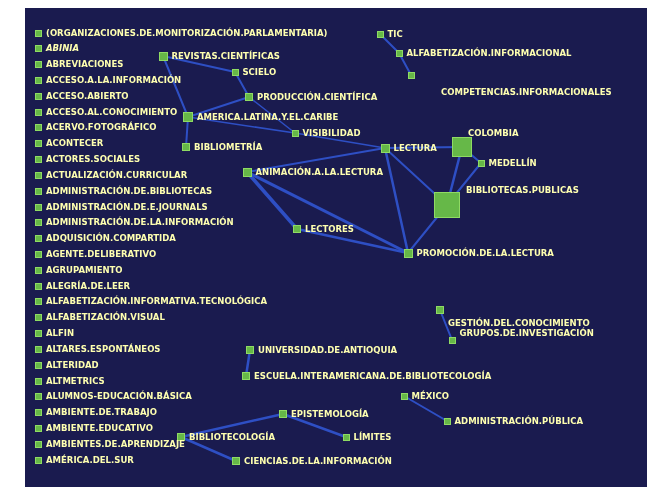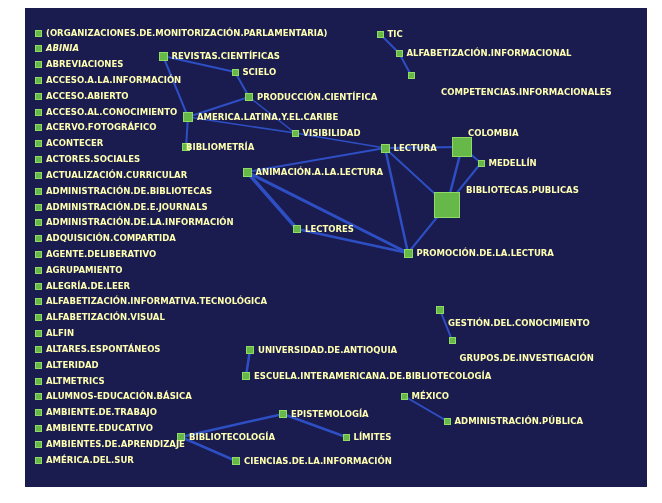--- a/index.html
+++ b/index.html
@@ -80,39 +80,39 @@
     <div class="node-label" style="left: 146.5px; top: 42.5px;">REVISTAS.CIENTÍFICAS</div>
     <div class="node-square" style="left: 206.5px; top: 60.5px; width: 7px; height: 7px;"></div>
     <div class="node-label" style="left: 217.5px; top: 58.5px;">SCIELO</div>
     <div class="node-square" style="left: 220px; top: 85px; width: 8px; height: 8px;"></div>
     <div class="node-label" style="left: 232px; top: 83.5px;">PRODUCCIÓN.CIENTÍFICA</div>
     <div class="node-square" style="left: 158px; top: 104px; width: 10px; height: 10px;"></div>
     <div class="node-label" style="left: 172px; top: 103.5px;">AMERICA.LATINA.Y.EL.CARIBE</div>
     <div class="node-square" style="left: 266.5px; top: 121.5px; width: 7px; height: 7px;"></div>
     <div class="node-label" style="left: 277.5px; top: 119.5px;">VISIBILIDAD</div>
     <div class="node-square" style="left: 157px; top: 135px; width: 8px; height: 8px;"></div>
-    <div class="node-label" style="left: 161px; top: 133.5px;">BIBLIOMETRÍA</div>
+    <div class="node-label" style="left: 169px; top: 133.5px;">BIBLIOMETRÍA</div>
     <div class="node-square" style="left: 355.5px; top: 135.5px; width: 9px; height: 9px;"></div>
     <div class="node-label" style="left: 368.5px; top: 134.5px;">LECTURA</div>
     <div class="node-square" style="left: 427px; top: 129px; width: 20px; height: 20px;"></div>
     <div class="node-label" style="left: 443px; top: 120px;">COLOMBIA</div>
     <div class="node-square" style="left: 452.5px; top: 151.5px; width: 7px; height: 7px;"></div>
     <div class="node-label" style="left: 463.5px; top: 149.5px;">MEDELLÍN</div>
     <div class="node-square" style="left: 409px; top: 184px; width: 26px; height: 26px;"></div>
     <div class="node-label" style="left: 441px; top: 177px;">BIBLIOTECAS.PUBLICAS</div>
     <div class="node-square" style="left: 217.5px; top: 159.5px; width: 9px; height: 9px;"></div>
     <div class="node-label" style="left: 230.5px; top: 158.5px; text-align: right;">ANIMACIÓN.A.LA.LECTURA</div>
     <div class="node-square" style="left: 268px; top: 217px; width: 8px; height: 8px;"></div>
     <div class="node-label" style="left: 280px; top: 215.5px;">LECTORES</div>
     <div class="node-square" style="left: 378.5px; top: 240.5px; width: 9px; height: 9px;"></div>
     <div class="node-label" style="left: 391.5px; top: 239.5px;">PROMOCIÓN.DE.LA.LECTURA</div>
     <div class="node-square" style="left: 411px; top: 298px; width: 8px; height: 8px;"></div>
     <div class="node-label" style="left: 423px; top: 296.5px; margin-top: 13px;">GESTIÓN.DEL.CONOCIMIENTO</div>
     <div class="node-square" style="left: 423.5px; top: 328.5px; width: 7px; height: 7px;"></div>
-    <div class="node-label" style="left: 434.5px; top: 345px; text-align: center;">GRUPOS.DE.INVESTIGACIÓN</div>
+    <div class="node-label" style="left: 434.5px; top: 320px; text-align: center;">GRUPOS.DE.INVESTIGACIÓN</div>
     <div class="node-square" style="left: 221px; top: 338px; width: 8px; height: 8px;"></div>
     <div class="node-label" style="left: 233px; top: 336.5px;">UNIVERSIDAD.DE.ANTIOQUIA</div>
     <div class="node-square" style="left: 217px; top: 364px; width: 8px; height: 8px;"></div>
     <div class="node-label" style="left: 229px; top: 362.5px;">ESCUELA.INTERAMERICANA.DE.BIBLIOTECOLOGÍA</div>
     <div class="node-square" style="left: 375.5px; top: 384.5px; width: 7px; height: 7px;"></div>
     <div class="node-label" style="left: 386.5px; top: 382.5px;">MÉXICO</div>
     <div class="node-square" style="left: 418.5px; top: 409.5px; width: 7px; height: 7px;"></div>
     <div class="node-label" style="left: 429.5px; top: 407.5px;">ADMINISTRACIÓN.PÚBLICA</div>
     <div class="node-square" style="left: 254px; top: 402px; width: 8px; height: 8px;"></div>
     <div class="node-label" style="left: 266px; top: 400.5px;">EPISTEMOLOGÍA</div>

